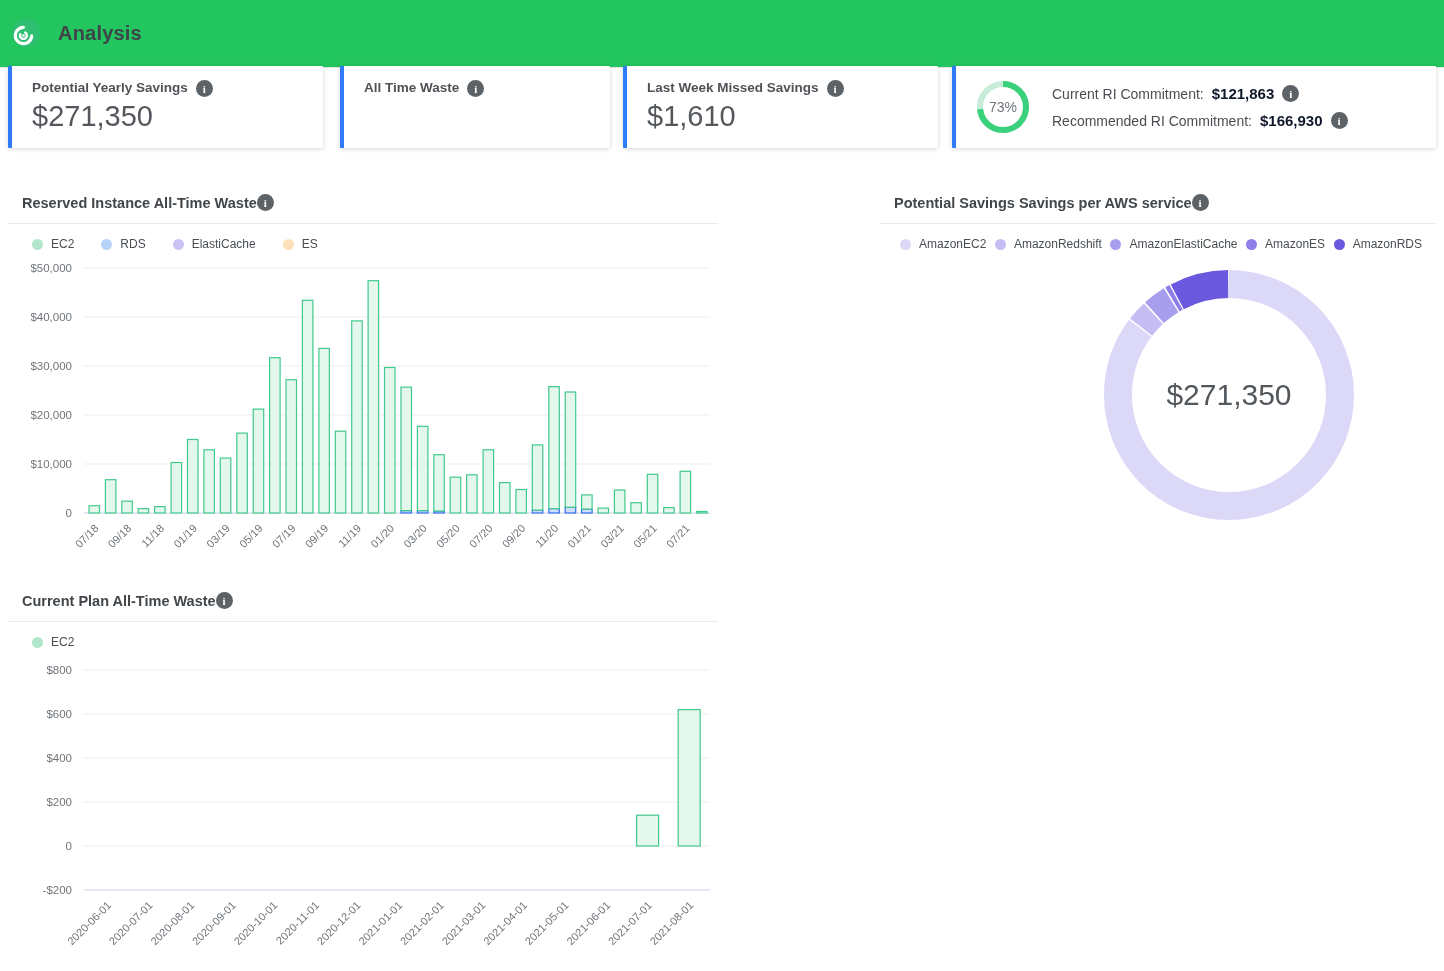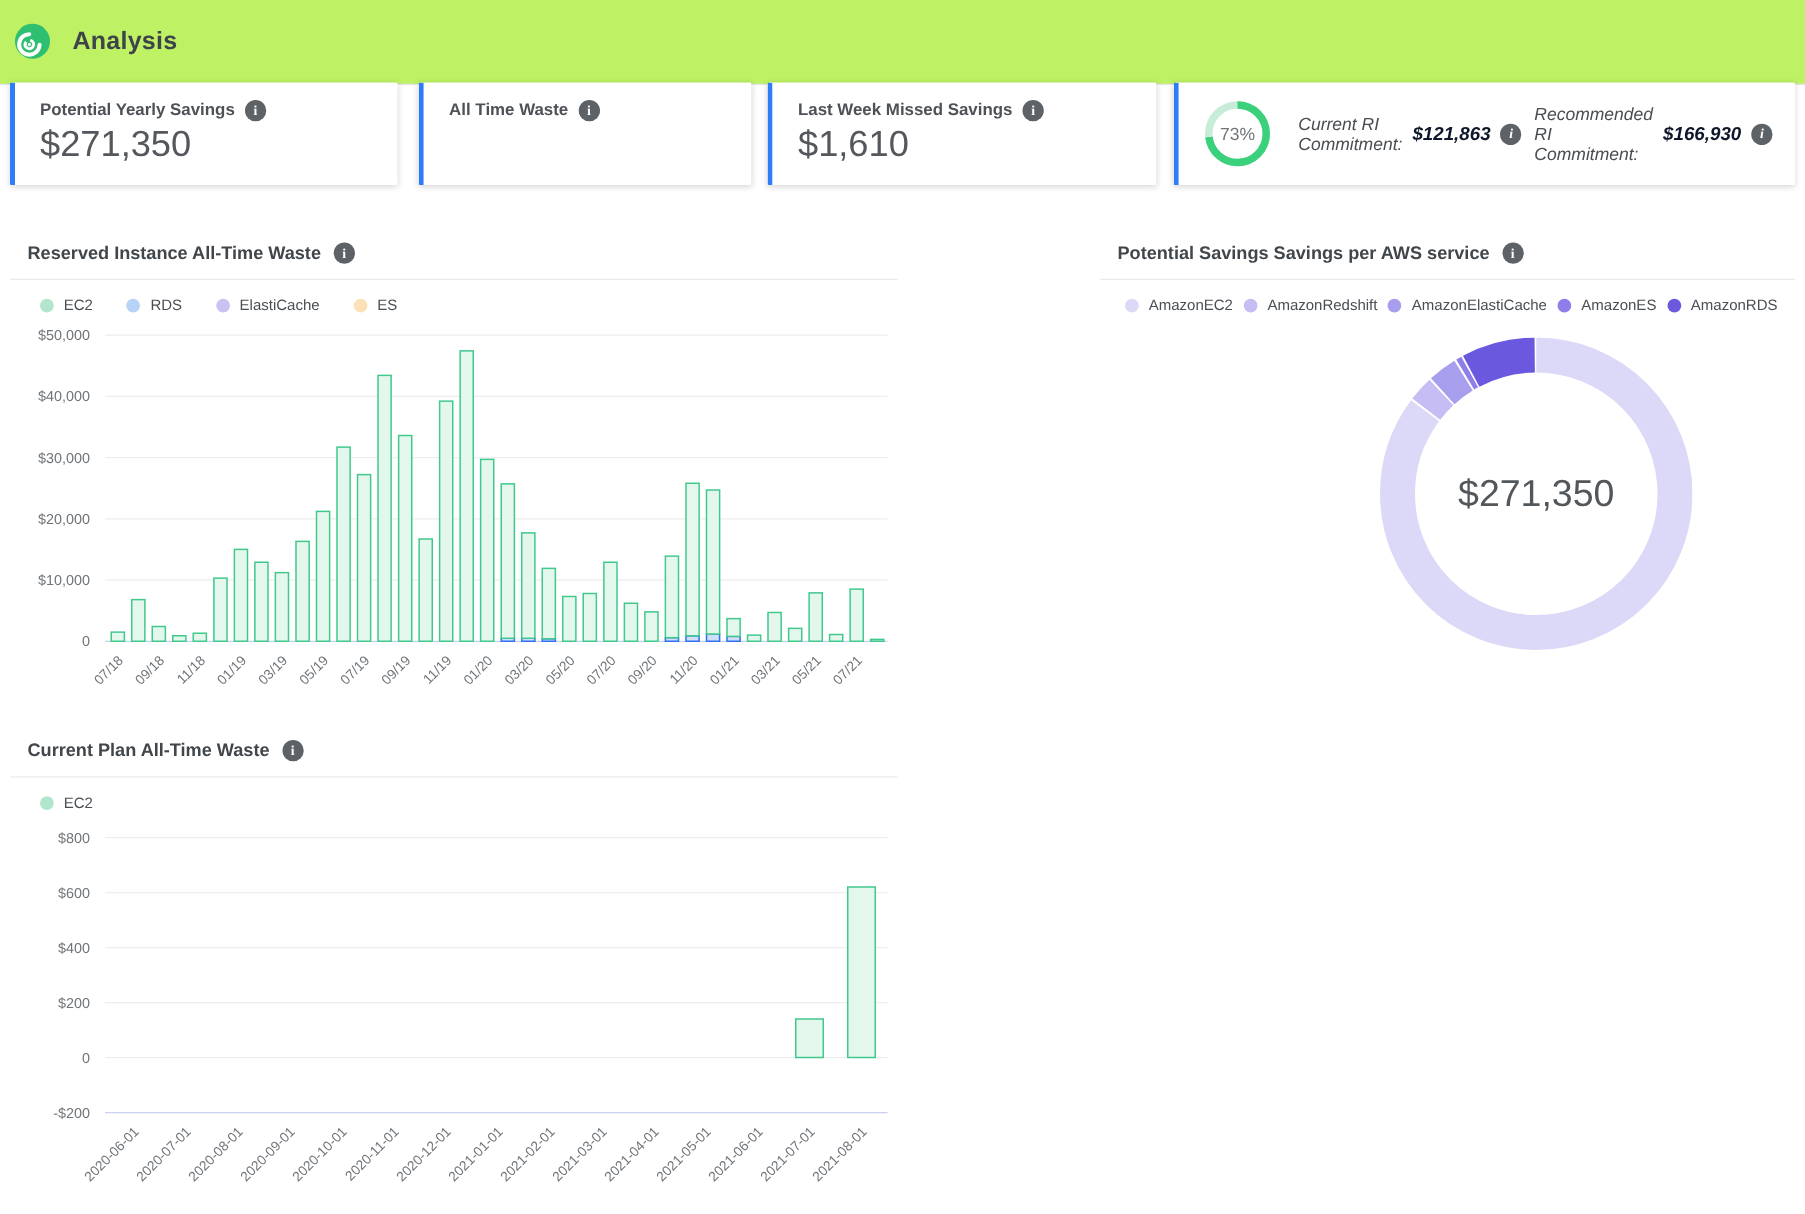--- a/index.html
+++ b/index.html
@@ -2,51 +2,51 @@
 <html><head>
 <meta charset="utf-8">
 <style>
   * { box-sizing: border-box; margin: 0; padding: 0; }
   html,body { width:1444px; height:971px; background:#fff; overflow:hidden;
     font-family:"Liberation Sans", sans-serif; color:#42474c; }
   .stage { position:relative; width:1444px; height:971px; background:#fff; }
 
   
   .header { position:absolute; top:0; left:0; right:0; height:68px;
-    display:flex; align-items:center; padding-left:10px; border-bottom:1px solid #e3e3e3; background:#bef264; }
+    display:flex; align-items:center; padding-left:10px; border-bottom:1px solid #e3e3e3; background:#22c55e; }
   .logo { width:32px; height:32px; }
   .page-title { font-size:20px; font-weight:700; color:#3f444a; margin-left:16px; letter-spacing:.2px; }
 
   
   .cards-row { position:absolute; top:66px; left:8px; right:8px; display:flex; }
   .stat-card { background:#fff; border-left:4px solid #2e7df6; border-radius:1px;
     box-shadow:0 1px 5px rgba(0,0,0,.16); height:82px; padding:14px 18px 10px 20px; }
   .card-1 { width:315px; margin-right:17px; }
   .card-2 { width:270px; margin-right:13px; }
   .card-3 { width:315px; margin-right:14px; }
   .card-4 { flex:1; display:flex; align-items:center; padding:10px 18px; }
   .card-label-row { display:flex; align-items:flex-start; gap:8px; }
   .card-label { font-size:13.5px; font-weight:600; color:#4e5257; }
   .card-value { font-size:29px; font-weight:400; color:#54585d; margin-top:3px; }
   .info-icon { display:inline-flex; align-items:center; justify-content:center;
     width:17px; height:17px; border-radius:50%; background:#5d6267; color:#fff;
     font-size:11px; font-weight:700; font-family:"Liberation Serif",serif; cursor:pointer; flex:0 0 auto; }
   .gauge-wrap { width:58px; height:58px; position:relative; }
   .gauge-text { font-size:14px; fill:#70757a; }
-  .ri-rows { display:flex; gap:10px; margin-left:20px;font-style:italic; }
+  .ri-rows { display:flex; flex-direction:column; gap:10px; margin-left:20px; }
   .ri-row { display:flex; align-items:center; gap:8px; }
   .ri-row-label { font-size:14px; color:#4a4e52; }
   .ri-row-value { font-size:15px; font-weight:700; color:#0f172a; }
 
   
   .panel { position:absolute; background:#fff; }
   .panel-ri    { left:8px;   top:190px; width:710px; }
   .panel-donut { left:880px; top:190px; width:556px; }
   .panel-sp    { left:8px;   top:588px; width:710px; }
-  .panel-title-row { display:flex; align-items:center; gap:10px; padding:4px 0 12px 14px;
+  .panel-title-row { display:flex; align-items:center; padding:4px 0 12px 14px;
     border-bottom:1px solid #ebebeb; }
   .panel-title { font-size:14.5px; font-weight:600; color:#41464b; }
   .legend-row { display:flex; align-items:flex-start; padding:13px 0 4px 24px; gap:27px; height:34px; }
   .legend-row.spread { justify-content:space-between; padding:13px 14px 4px 20px; gap:0; }
   .legend-item { display:flex; align-items:center; gap:8px; cursor:pointer; }
   .legend-dot { width:11px; height:11px; border-radius:50%; }
   .legend-label { font-size:12px; color:#4a4f54; }
   .donut-wrap { margin:12px 0 0 224px; width:250px; height:250px; }
   .donut-center-text { font-size:30px; fill:#52575c; }
   .axis-text { fill:#70757a; }

